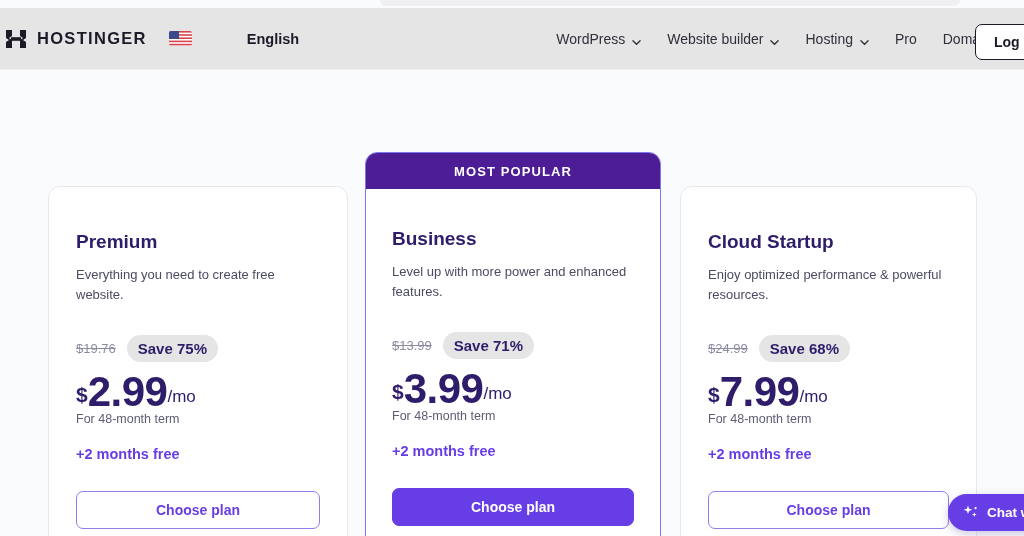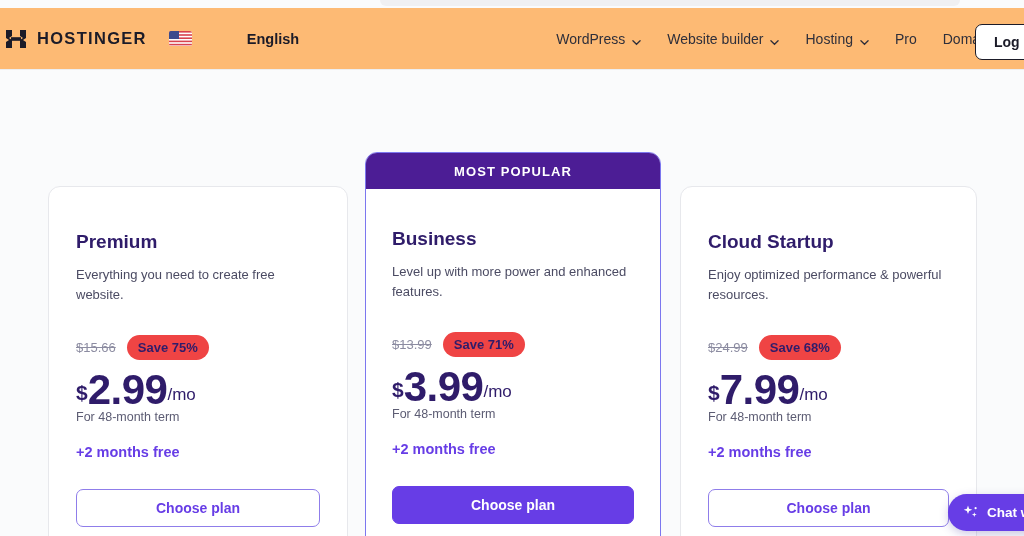--- a/index.html
+++ b/index.html
@@ -17,21 +17,21 @@
     position: absolute; top: 0; left: 380px;
     width: 580px; height: 6px;
     background: #f0f0f2;
     border-radius: 0 0 10px 10px;
   }
 
   
   .header {
     position: absolute; top: 8px; left: 0;
     width: 1024px; height: 62px;
-    background: #fdba74;
+    background: #e5e5e5;
     border-bottom: 1px solid #edeef0;
     display: flex; align-items: center;
   }
   .brand { display: flex; align-items: center; margin-left: 4px; }
   .logo-mark {
     width: 24px; height: 24px;
     position: relative; display: inline-block;
   }
   .logo-mark svg { display: block; }
   .brand-name {
@@ -108,23 +108,23 @@
     margin-top: 12px; max-width: 240px;
   }
 
   .price-row { display: flex; align-items: center; margin-top: 30px; }
   .old-price {
     font-size: 13px; color: #8c8ca1;
     text-decoration: line-through;
   }
   .save-badge {
     margin-left: 11px;
-    background: #ef4444;
+    background: #e5e5e5;
     color: #2f1c6a;
-    font-size: 13px; font-weight: bold;
+    font-size: 15px; font-weight: bold;
     padding: 5px 11px; border-radius: 20px;
   }
 
   .price-main {
     display: flex; align-items: flex-end;
     margin-top: 10px; color: #2f1c6a;
   }
   .cur { font-size: 21px; font-weight: bold; line-height: 1; margin-bottom: 7px; }
   .amount {
     font-size: 42px; font-weight: bold; line-height: 0.95; letter-spacing: -0.5px;
@@ -236,21 +236,21 @@
   </div>
 
   <div class="cards">
 
     <div class="card premium">
       <div class="card-inner">
         <div class="plan-name">Premium</div>
         <div class="plan-desc">Everything you need to create free website.</div>
 
         <div class="price-row">
-          <span class="old-price">$15.66</span>
+          <span class="old-price">$19.76</span>
           <span class="save-badge">Save 75%</span>
         </div>
 
         <div class="price-main">
           <span class="cur">$</span>
           <span class="amount">2.99</span>
           <span class="per">/mo</span>
         </div>
 
         <div class="term">For 48-month term</div>

